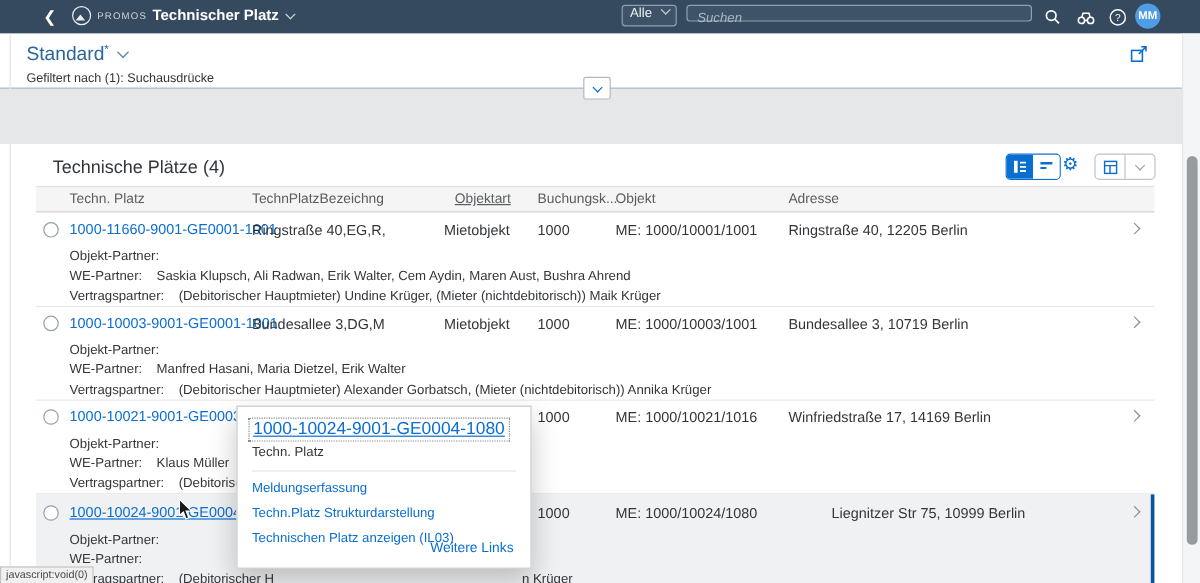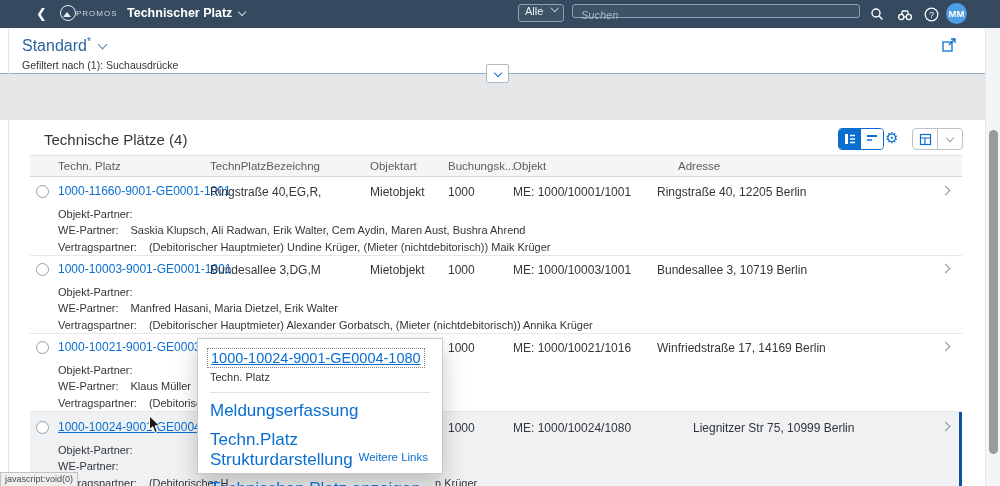--- a/index.html
+++ b/index.html
@@ -2,21 +2,21 @@
 <html><head>
 <meta charset="utf-8">
 <style>
   html,body{margin:0;padding:0;background:#fff;}
   #screen{position:relative;width:1000px;height:486px;overflow:hidden;background:#fff;
           font-family:"Liberation Sans","DejaVu Sans",sans-serif;color:#32363a;}
 
   
   .shell{position:absolute;left:0;top:0;width:1000px;height:28px;background:#354a5f;}
   .shell .back{position:absolute;left:36px;top:6px;color:#fff;font-size:13px;cursor:pointer;}
-  .logo{position:absolute;left:60px;top:5px;display:flex;align-items:center;}
+  .logo{position:absolute;left:60px;top:5px;display:flex;align-items:center;gap:5px;}
   .logo-circle{width:16px;height:16px;border:1.5px solid #e8edf1;border-radius:50%;position:relative;box-sizing:border-box;}
   .logo-circle:after{content:"";position:absolute;left:2px;top:6px;border-left:4px solid transparent;border-right:4px solid transparent;border-bottom:5px solid #e8edf1;}
   .logo-text{color:#cdd6dd;font-size:8px;letter-spacing:1px;}
   .shell-title{position:absolute;left:127px;top:6px;color:#fff;font-size:12.5px;font-weight:bold;}
   .shell-title .chv{margin-left:7px;margin-bottom:2px;width:5px;height:5px;color:#cfd8df;}
   .scope{position:absolute;left:518px;top:4px;width:46px;height:18px;border:1px solid #8aa0b3;border-radius:3px;
          color:#eef2f5;font-size:11px;display:flex;justify-content:space-between;padding:0 6px;box-sizing:border-box;background:rgba(255,255,255,0.05);}
   .scope .chv{width:4.5px;height:4.5px;color:#cfd8df;margin-bottom:2px;}
   .searchbox{position:absolute;left:572px;top:4px;width:288px;height:14px;border:1px solid #8aa0b3;border-radius:3px;
          background:rgba(255,255,255,0.05);box-sizing:border-box;}
@@ -66,21 +66,21 @@
   .row-chv{position:absolute;left:912px;top:9px;width:6px;height:6px;color:#8a9097;}
   .nav-indicator{position:absolute;left:929px;top:0;width:3px;height:74px;background:#0854a0;}
 
   
   .popup{position:absolute;left:197px;top:338px;width:246px;height:136px;background:#fff;border:1px solid #c6cacc;
          box-shadow:0 10px 22px rgba(0,0,0,0.22);z-index:10;box-sizing:border-box;padding:9px 12px;}
   .popup-title{display:inline-block;font-size:14.5px;color:#0a6ed1;text-decoration:underline;
          border:1px dotted #8a8a8a;padding:1px 3px;margin-left:-3px;cursor:pointer;}
   .popup-sub{font-size:11px;color:#32363a;margin-top:3px;}
   .popup-div{height:1px;background:#e3e3e3;margin:9px 0 8px 0;}
-  .popup-link{display:block;font-size:17px;color:#0a6ed1;text-decoration:none;margin-bottom:9px;cursor:pointer;}
+  .popup-link{display:block;font-size:11px;color:#0a6ed1;text-decoration:none;margin-bottom:9px;cursor:pointer;}
   .popup-more{position:absolute;right:14px;bottom:10px;font-size:11.5px;color:#0a6ed1;text-decoration:none;cursor:pointer;}
 
   
   .statusbar{position:absolute;left:0;top:472px;height:14px;background:#f0f0f0;border:1px solid #c3c3c3;
          font-size:9px;color:#4a4a4a;padding:0 4px;line-height:13px;z-index:20;}
   .scrolltrack{position:absolute;left:985px;top:28px;width:15px;height:458px;background:#f4f5f6;border-left:1px solid #e4e6e8;}
   .scrollthumb{position:absolute;left:2.5px;top:102px;width:9px;height:324px;background:#989b9e;border-radius:5px;}
   .leftline{position:absolute;left:8px;top:28px;width:1px;height:458px;background:#e3e7ea;}
   .cursor{position:absolute;left:148px;top:415px;z-index:30;pointer-events:none;}
 
@@ -177,24 +177,24 @@
         </svg>
     </span>
     <span class="ebtn">
         <span class="chv"></span>
       </span>
   </div>
 
   <div class="thead">
     <span style="left:28px;">Techn. Platz</span>
     <span style="left:180px;">TechnPlatzBezeichng</span>
-    <span style="left:340px;">Objektart</span>
+    <span style="left:349px;text-decoration:underline;">Objektart</span>
     <span style="left:418px;">Buchungsk...</span>
     <span style="left:483px;">Objekt</span>
-    <span style="left:648px;">Adresse</span>
+    <span style="left:627px;">Adresse</span>
   </div>
 
   <div class="row" style="top:178px;">
     <span class="radio"></span>
     <a class="cell link" style="left:28px;top:6px;">1000-11660-9001-GE0001-1001</a>
     <span class="cell" style="left:180px;top:7px;">Ringstraße 40,EG,R,</span>
     <span class="cell" style="left:340px;top:7px;">Mietobjekt</span>
     <span class="cell" style="left:418px;top:7px;">1000</span>
     <span class="cell" style="left:483px;top:7px;">ME: 1000/10001/1001</span>
     <span class="cell" style="left:627px;top:7px;">Ringstraße 40, 12205 Berlin</span>

